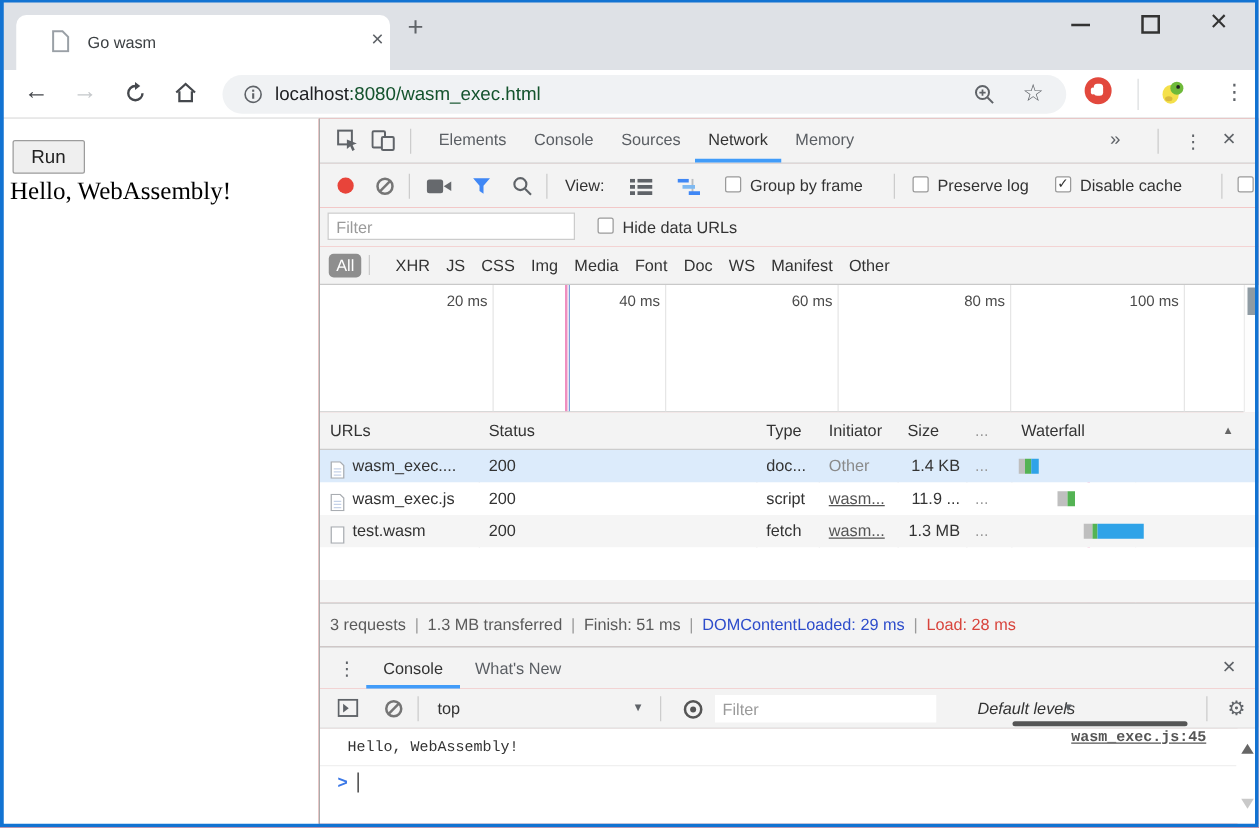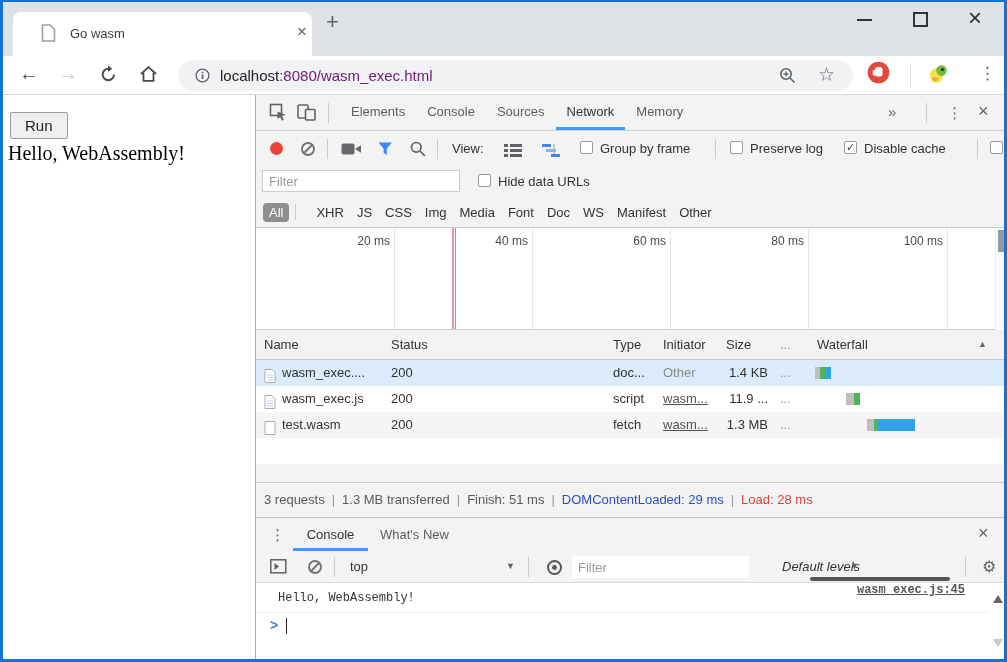--- a/index.html
+++ b/index.html
@@ -22,21 +22,21 @@
   .newtab { position:absolute; left:326px; top:9px; font-size:22px; font-weight:300; color:#5f6368; }
   .win-min { position:absolute; left:857px; top:19px; width:15px; height:2px; background:#333; }
   .win-max { position:absolute; left:913px; top:12px; width:15px; height:15px; border:2px solid #333; }
   .win-close { position:absolute; left:968px; top:4px; font-size:24px; font-weight:300; color:#333; }
 
   
   .navbar { position:absolute; left:0; top:56px; width:1007px; height:39px; background:#fff; border-bottom:1px solid #d8d8d8; }
   .nav-ic { position:absolute; top:6px; font-size:20px; color:#45484d; }
   .omnibox { position:absolute; left:178px; top:4px; width:675px; height:31px; background:#f0f2f4; border-radius:16px; }
   .url { position:absolute; left:42px; top:7px; font-size:15px; color:#202124; white-space:nowrap; }
-  .url .rest { color:#701a75; }
+  .url .rest { color:#14532d; }
 
   
   .page { position:absolute; left:0; top:95px; width:255px; height:564px; background:#fff; }
   .runbtn { position:absolute; left:10px; top:17px; padding:4px 14px; font-size:15px; color:#222;
             background:#efefef; border:1px solid #9c9c9c; border-radius:2px; font-family:"Liberation Sans",sans-serif; }
   .hello { position:absolute; left:8px; top:47px; font-family:"Liberation Serif", serif; font-size:20px; color:#000; }
 
   
   .devtools { position:absolute; left:255px; top:95px; width:752px; height:564px; background:#ef4444; border-left:1px solid #ababab; }
   .dt-block { position:absolute; left:0; width:751px; }
@@ -335,21 +335,21 @@
     <div class="colsep" style="left:127px;"></div>
     <div class="colsep" style="left:349px;"></div>
     <div class="colsep" style="left:399px;"></div>
     <div class="colsep" style="left:462px;"></div>
     <div class="colsep" style="left:517px;"></div>
     <div class="colsep" style="left:553px;"></div>
     <div class="wf-grid"></div>
     <div class="wf-line-load"></div>
 
     <div class="thead">
-      <span class="th" style="left:8px;">Name</span>
+      <span class="th" style="left:8px;">URLs</span>
       <span class="th" style="left:135px;">Status</span>
       <span class="th" style="left:357px;">Type</span>
       <span class="th" style="left:407px;">Initiator</span>
       <span class="th" style="left:470px;">Size</span>
       <span class="th" style="left:524px; color:#9a9a9a;">...</span>
       <span class="th" style="left:561px;">Waterfall</span>
       <span class="th" style="left:722px; top:9px; font-size:9px; color:#666;">▲</span>
     </div>
 
     <div class="trow" style="top:30px; background:#dcebfb;">

